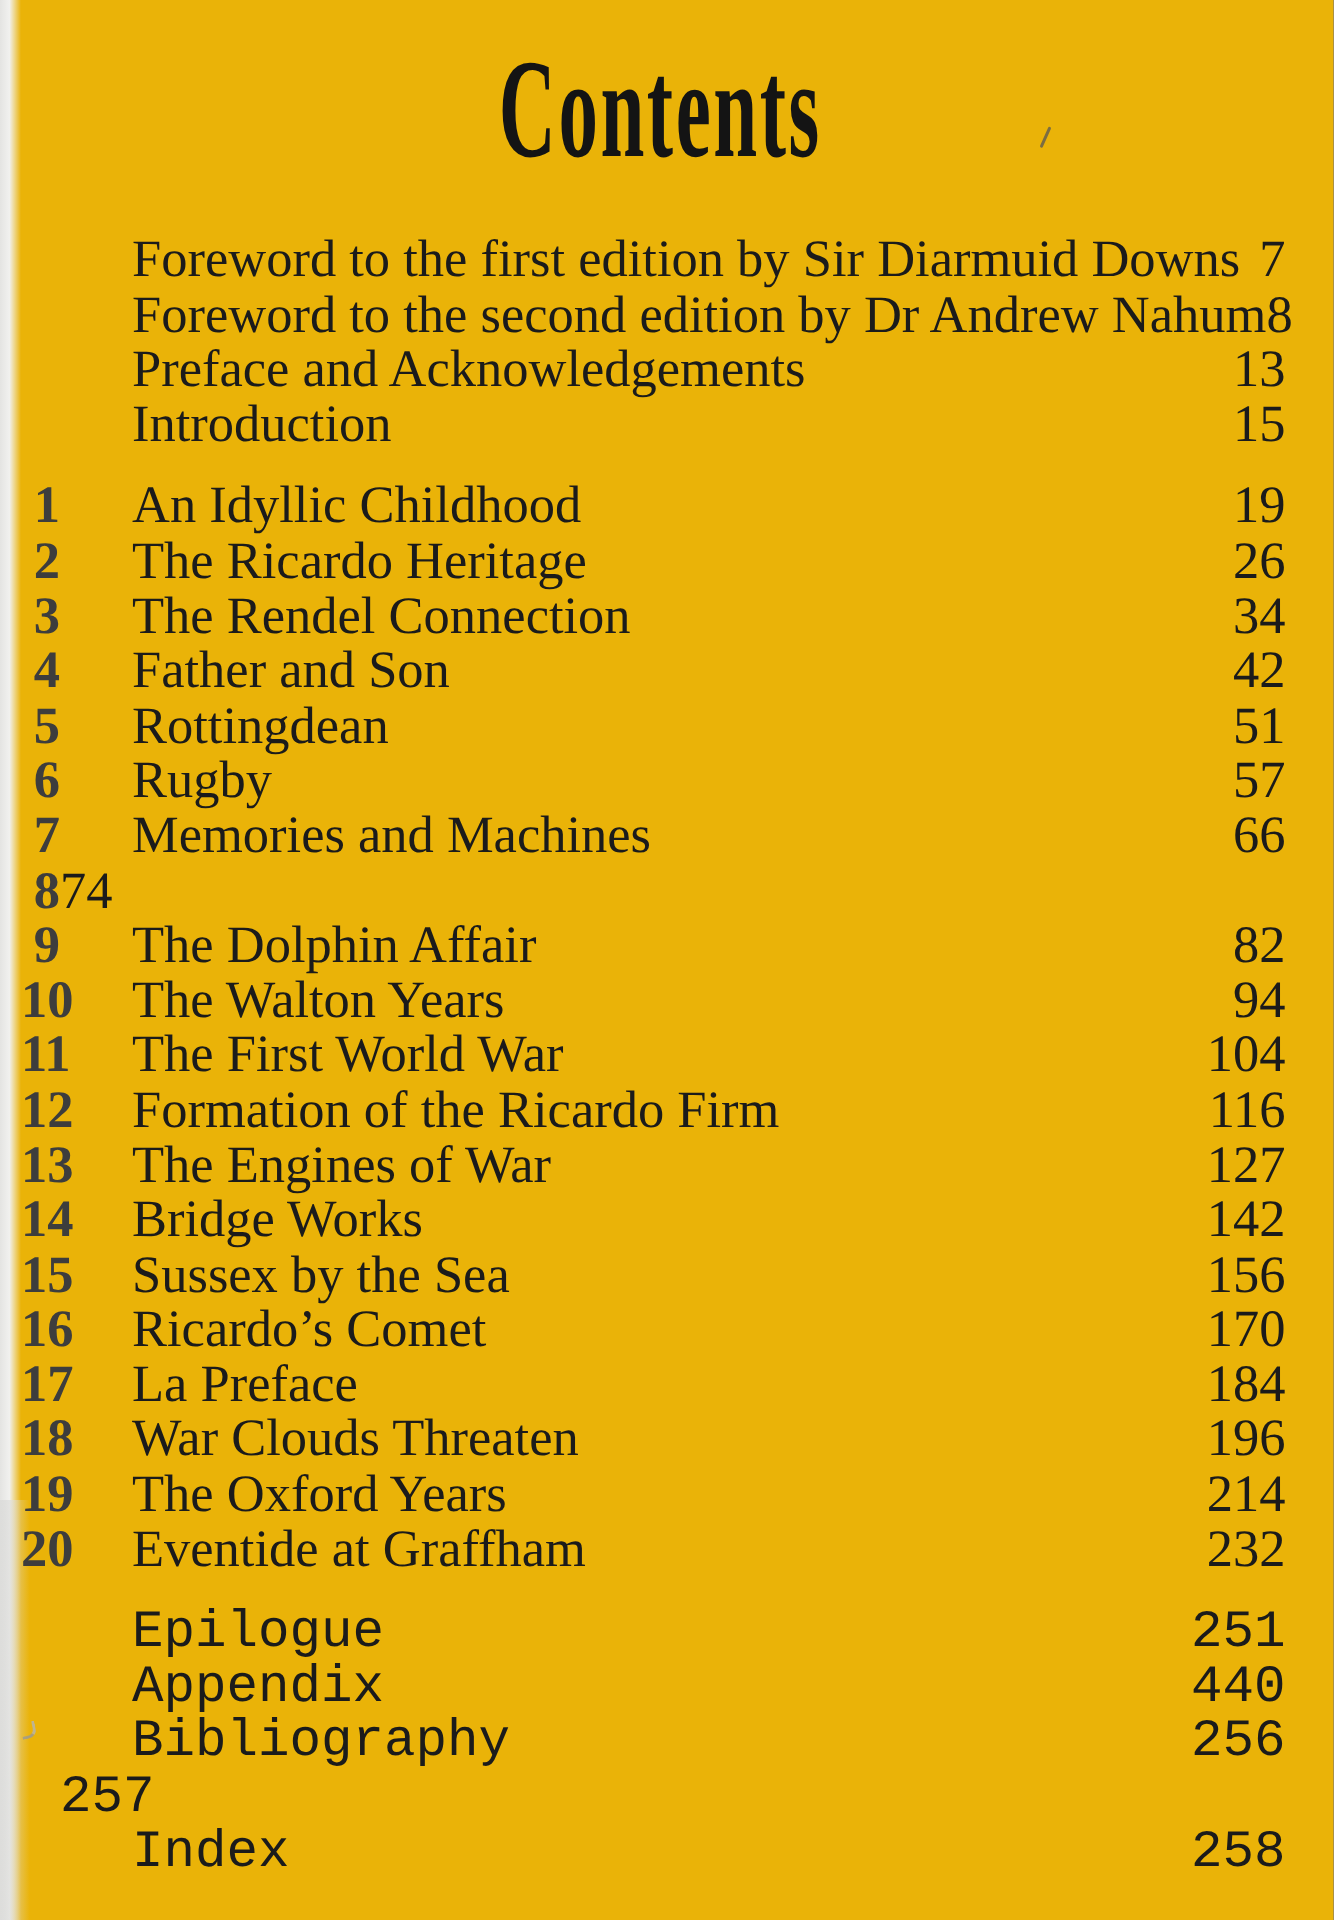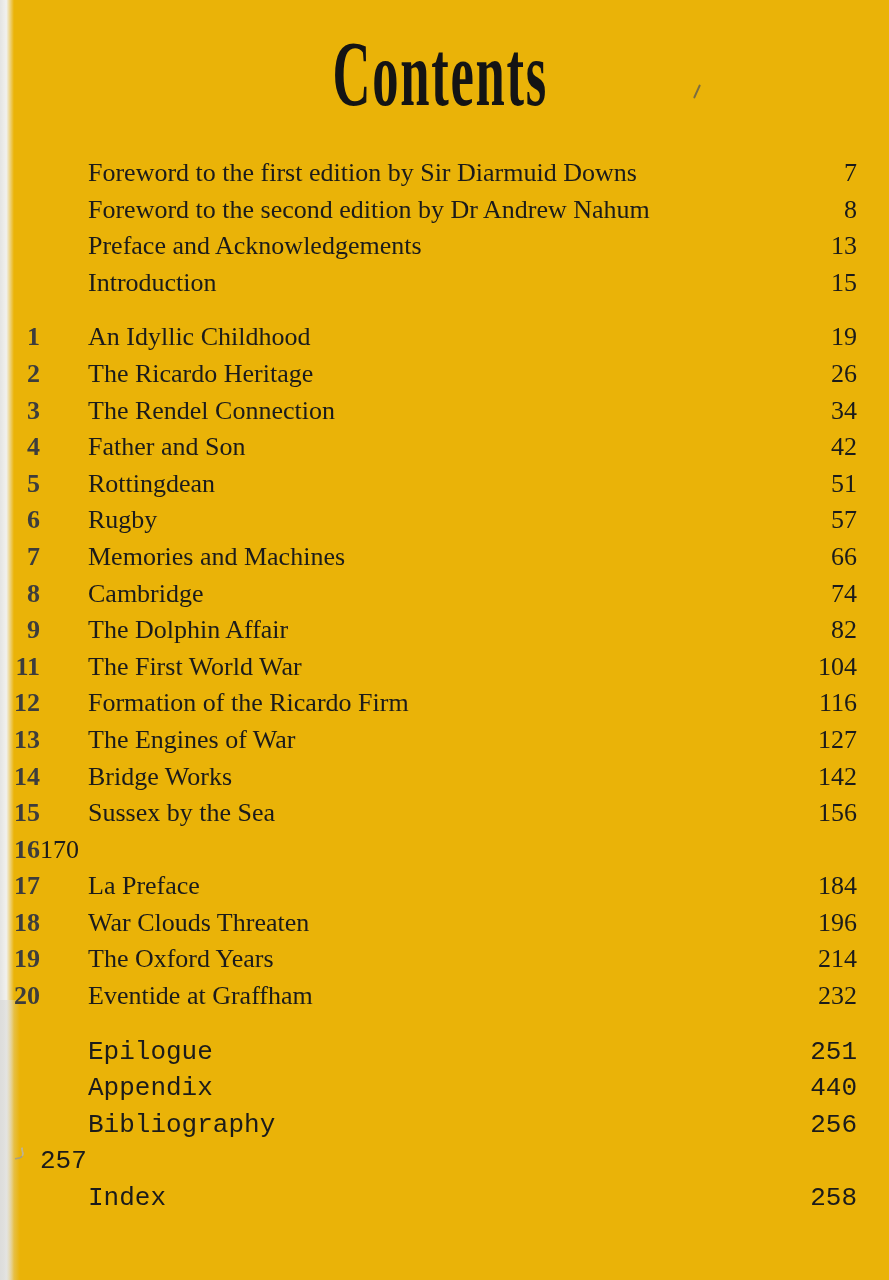--- a/index.html
+++ b/index.html
@@ -70,21 +70,21 @@
     border-radius: 0 0 6px 0;
     transform: rotate(-12deg);
     opacity: .8;
   }
   
   .toc {
     position: absolute;
     top: 155px;
     left: 14px;
     width: 843px; 
-    font-size: 26px;
+    font-size: 35px;
   }
   .toc-section { }
   .toc-section.chapters   { margin-top: 18px; }
   .toc-section.backmatter { margin-top: 19px; font-family: Liberation Mono, monospace; }
   .row {
     display: flex;
     align-items: baseline;
     height: 36.6px;
     line-height: 36.6px;
   }
@@ -190,30 +190,34 @@
         </div>
 
         <div class="row">
           <span class="num">7</span>
           <span class="entry-title">Memories and Machines</span>
           <span class="pageno">66</span>
         </div>
 
         <div class="row">
           <span class="num">8</span>
-          <span class="entry-title">Cambridge</span>
           <span class="pageno">74</span>
         </div>
 
         <div class="row">
           <span class="num">9</span>
           <span class="entry-title">The Dolphin Affair</span>
           <span class="pageno">82</span>
         </div>
 
+        <div class="row">
+          <span class="num">10</span>
+          <span class="entry-title">The Walton Years</span>
+          <span class="pageno">94</span>
+        </div>
 
         <div class="row">
           <span class="num">11</span>
           <span class="entry-title">The First World War</span>
           <span class="pageno">104</span>
         </div>
 
         <div class="row">
           <span class="num">12</span>
           <span class="entry-title">Formation of the Ricardo Firm</span>
@@ -233,20 +237,21 @@
         </div>
 
         <div class="row">
           <span class="num">15</span>
           <span class="entry-title">Sussex by the Sea</span>
           <span class="pageno">156</span>
         </div>
 
         <div class="row">
           <span class="num">16</span>
+          <span class="entry-title">Ricardo’s Comet</span>
           <span class="pageno">170</span>
         </div>
 
         <div class="row">
           <span class="num">17</span>
           <span class="entry-title">La Preface</span>
           <span class="pageno">184</span>
         </div>
 
         <div class="row">

